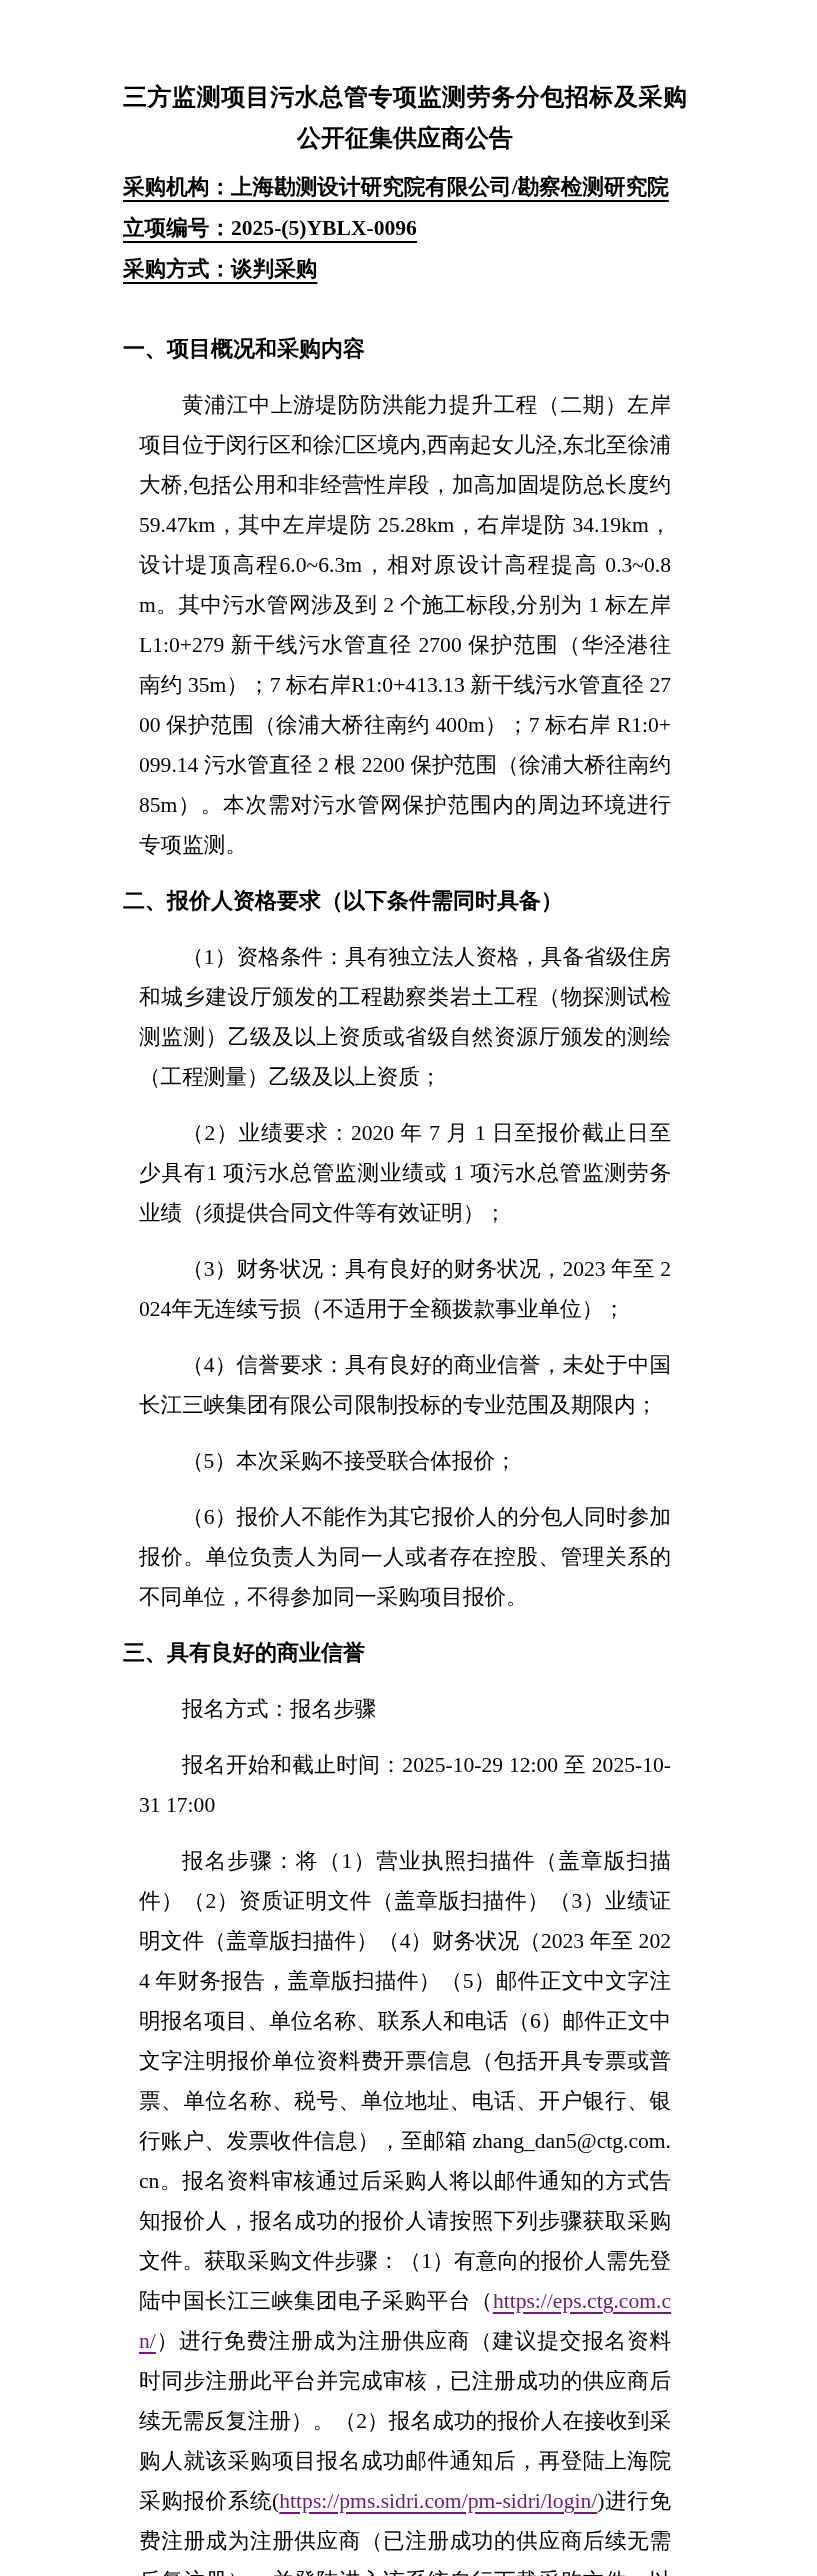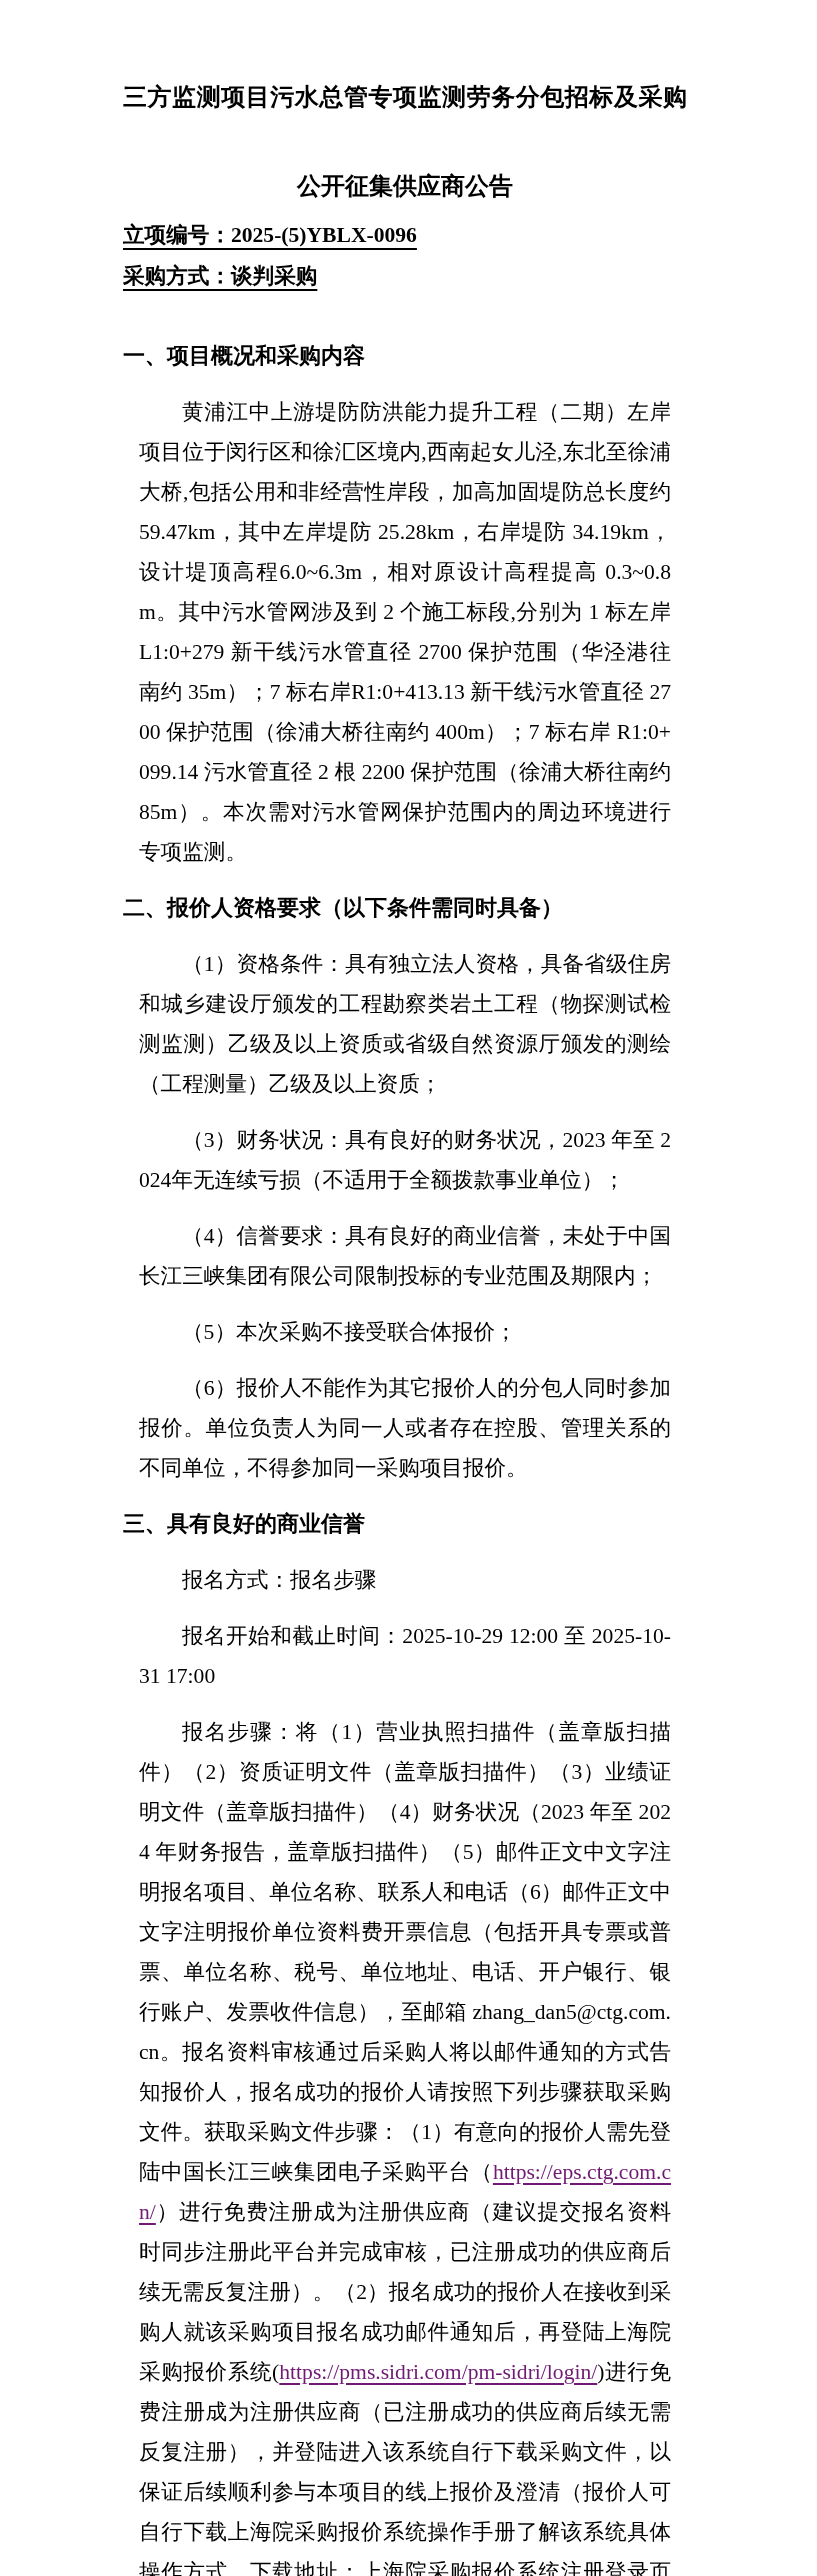--- a/index.html
+++ b/index.html
@@ -23,21 +23,20 @@
     font-weight: bold;
     line-height: 41px;
     text-align: justify;
     text-align-last: justify;
     -moz-text-align-last: justify;
     white-space: nowrap;
   }
   .title-line.center {
     text-align: center;
     text-align-last: center;
-    margin-top: 48px;
     -moz-text-align-last: center;
   }
   .meta-block { margin-top: 7.7px; }
   .meta-line {
     font-size: 21.6px;
     font-weight: bold;
     line-height: 41px;
   }
   .meta-line > span {
     text-decoration: underline;
@@ -73,31 +72,33 @@
 <body>
 
 <div class="page">
 
   <div>
     <div class="title-line">三方监测项目污水总管专项监测劳务分包招标及采购</div>
     <div class="title-line center">公开征集供应商公告</div>
   </div>
 
   <div class="meta-block">
+    <div class="meta-line"><span>采购机构：上海勘测设计研究院有限公司/勘察检测研究院</span></div>
     <div class="meta-line"><span>立项编号：2025-(5)YBLX-0096</span></div>
     <div class="meta-line"><span>采购方式：谈判采购</span></div>
   </div>
 
   <div class="spacer-lg"></div>
 
   <h2 class="heading">一、项目概况和采购内容</h2>
   <p class="para">黄浦江中上游堤防防洪能力提升工程（二期）左岸项目位于闵行区和徐汇区境内,西南起女儿泾,东北至徐浦大桥,包括公用和非经营性岸段，加高加固堤防总长度约 59.47km，其中左岸堤防 25.28km，右岸堤防 34.19km，设计堤顶高程6.0~6.3m，相对原设计高程提高 0.3~0.8m。其中污水管网涉及到 2 个施工标段,分别为 1 标左岸 L1:0+279 新干线污水管直径 2700 保护范围（华泾港往南约 35m）；7 标右岸R1:0+413.13 新干线污水管直径 2700 保护范围（徐浦大桥往南约 400m）；7 标右岸 R1:0+099.14 污水管直径 2 根 2200 保护范围（徐浦大桥往南约 85m）。本次需对污水管网保护范围内的周边环境进行专项监测。</p>
 
   <h2 class="heading">二、报价人资格要求（以下条件需同时具备）</h2>
   <p class="para">（1）资格条件：具有独立法人资格，具备省级住房和城乡建设厅颁发的工程勘察类岩土工程（物探测试检测监测）乙级及以上资质或省级自然资源厅颁发的测绘（工程测量）乙级及以上资质；</p>
+  <p class="para">（2）业绩要求：2020 年 7 月 1 日至报价截止日至少具有1 项污水总管监测业绩或 1 项污水总管监测劳务业绩（须提供合同文件等有效证明）；</p>
   <p class="para">（3）财务状况：具有良好的财务状况，2023 年至 2024年无连续亏损（不适用于全额拨款事业单位）；</p>
   <p class="para">（4）信誉要求：具有良好的商业信誉，未处于中国长江三峡集团有限公司限制投标的专业范围及期限内；</p>
   <p class="para">（5）本次采购不接受联合体报价；</p>
   <p class="para">（6）报价人不能作为其它报价人的分包人同时参加报价。单位负责人为同一人或者存在控股、管理关系的不同单位，不得参加同一采购项目报价。</p>
 
   <h2 class="heading">三、具有良好的商业信誉</h2>
   <p class="para">报名方式：报名步骤</p>
   <p class="para">报名开始和截止时间：2025-10-29 12:00 至 2025-10-31 17:00</p>
   <p class="para"><span>报名步骤：将（1）营业执照扫描件（盖章版扫描件）（2）资质证明文件（盖章版扫描件）（3）业绩证明文件（盖章版扫描件）（4）财务状况（2023 年至 2024 年财务报告，盖章版扫描件）（5）邮件正文中文字注明报名项目、单位名称、联系人和电话（6）邮件正文中文字注明报价单位资料费开票信息（包括开具专票或普票、单位名称、税号、单位地址、电话、开户银行、银行账户、发票收件信息），至邮箱 zhang_dan5@ctg.com.cn。报名资料审核通过后采购人将以邮件通知的方式告知报价人，报名成功的报价人请按照下列步骤获取采购文件。获取采购文件步骤：（1）有意向的报价人需先登陆中国长江三峡集团电子采购平台（</span><span class="link">https://eps.ctg.com.cn/</span><span>）进行免费注册成为注册供应商（建议提交报名资料时同步注册此平台并完成审核，已注册成功的供应商后续无需反复注册）。（2）报名成功的报价人在接收到采购人就该采购项目报名成功邮件通知后，再登陆上海院采购报价系统(</span><span class="link">https://pms.sidri.com/pm-sidri/login/</span><span>)进行免费注册成为注册供应商（已注册成功的供应商后续无需反复注册），并登陆进入该系统自行下载采购文件，以保证后续顺利参与本项目的线上报价及澄清（报价人可自行下载上海院采购报价系统操作手册了解该系统具体操作方式，下载地址：上海院采购报价系统注册登录页面处下载）。</span><span class="bold">注意：必须先在中国长江三峡集团电子采购平台注册成功的供应商后，才能在上海院采购报价系统进一步注册。完成两步注册后，方可在上海院采购报价系统领取采购文件及参与线上报价和澄清！</span></p>
 

